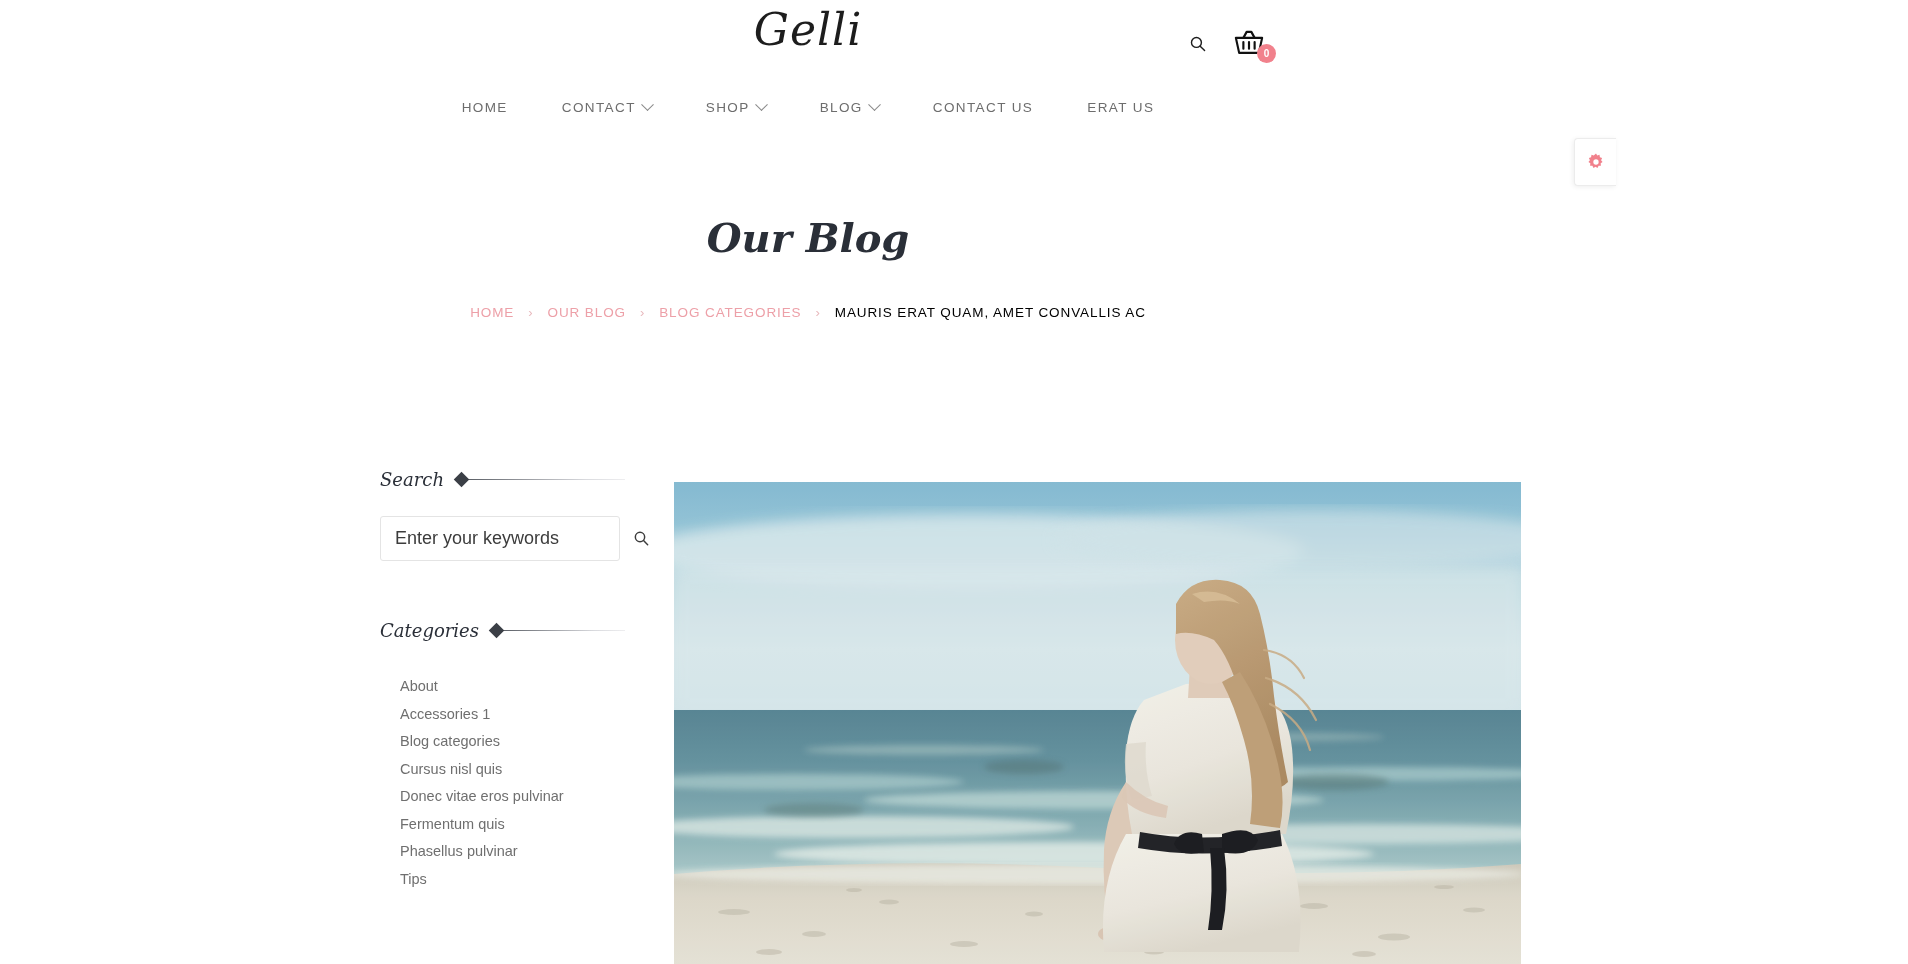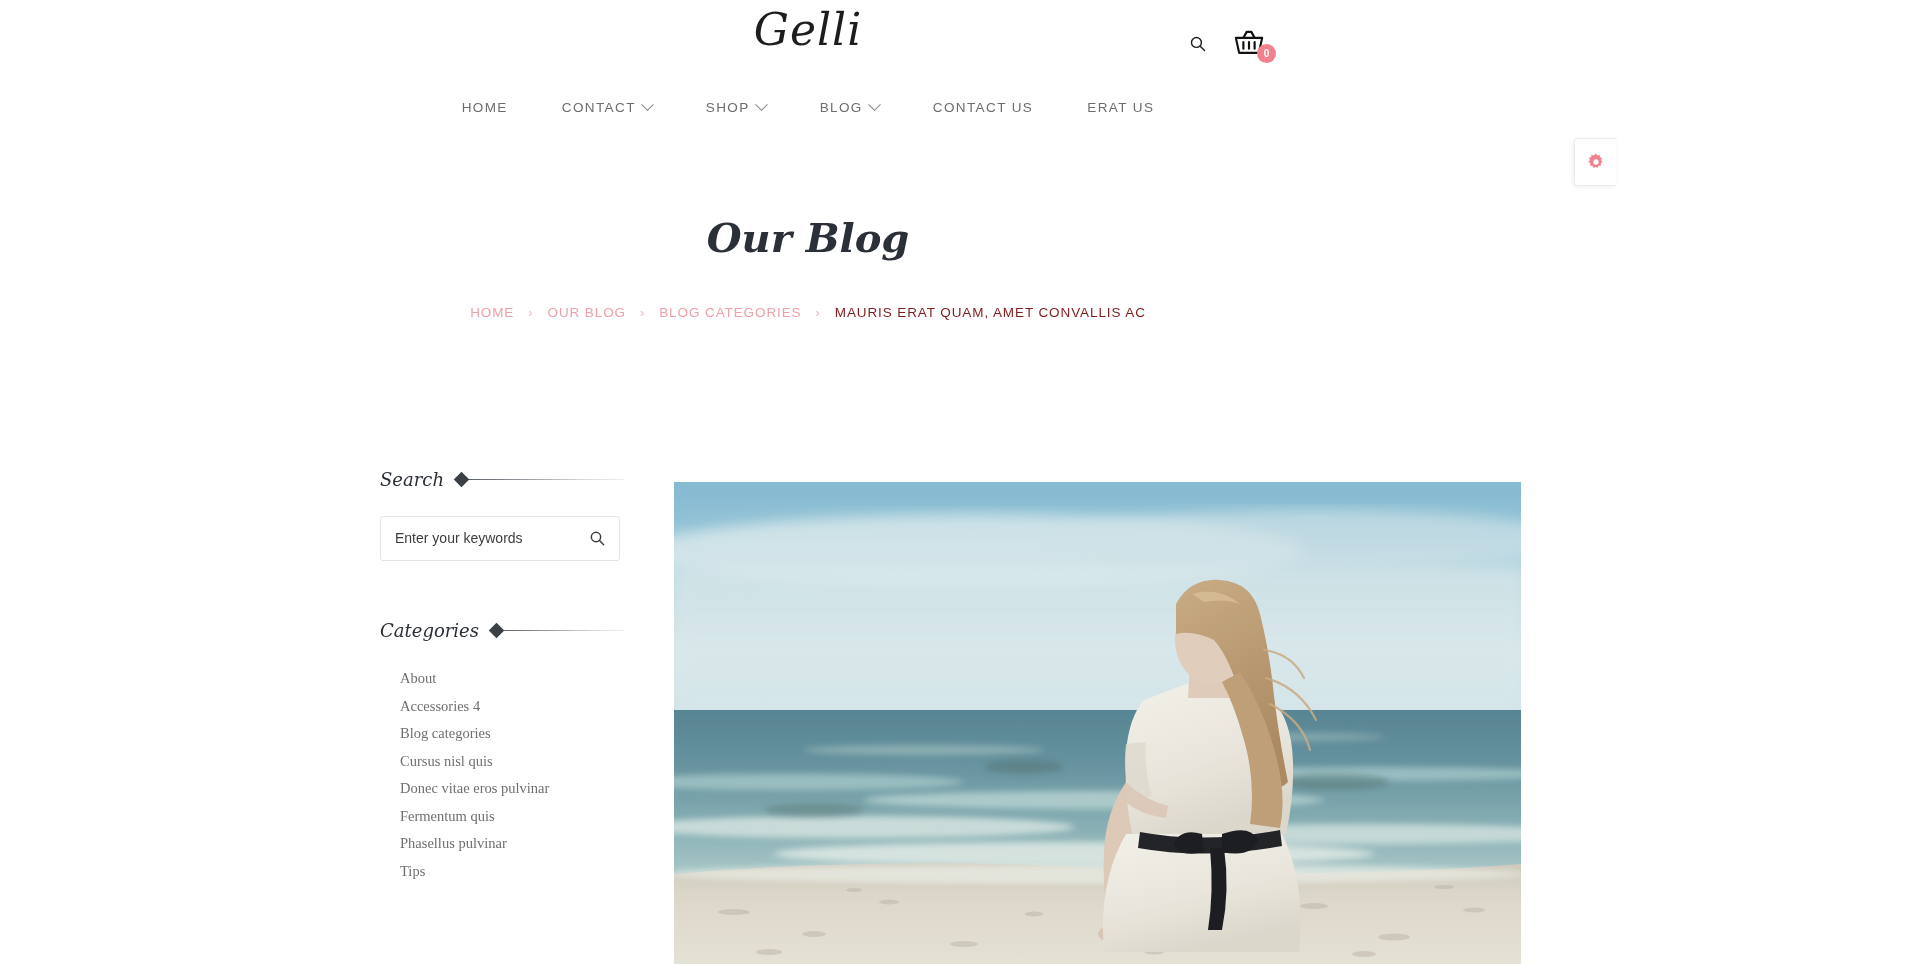--- a/index.html
+++ b/index.html
@@ -142,21 +142,21 @@
     white-space: nowrap;
   }
 
   .crumb-sep {
     color: #e8b9bd;
     margin: 0 14px;
     font-size: 13px;
   }
 
   .crumb-current {
-    color: #7f1d1d;
+    color: #000000;
     white-space: nowrap;
   }
 
   
   .content {
     position: absolute;
     top: 470px;
     left: 0;
     width: 100%;
     height: 494px;
@@ -210,43 +210,42 @@
     display: flex;
     align-items: center;
     padding: 0 8px 0 14px;
   }
 
   .search-input {
     flex: 1 1 auto;
     border: none;
     outline: none;
     font-family: "Liberation Sans", sans-serif;
-    font-size: 14px;
+    font-size: 18px;
     color: #0f766e;
     background: transparent;
   }
   .search-input::placeholder { color: #3c3c3c; opacity: 1; }
 
   .search-submit {
     background: none;
     border: none;
     cursor: pointer;
     padding: 4px 6px;
     display: flex;
     align-items: center;
     color: #3c3c3c;
   }
 
   .cat-title-wrap { margin-top: 60px; }
 
   .cat-list {
     list-style: none;
-    margin-top: 24px;
+    margin-top: 32px;
     padding-left: 20px;
-    font-family: Liberation Serif, serif;
   }
 
   .cat-item {
     font-size: 14.5px;
     color: #6f6f6f;
     line-height: 1;
     padding: 6.5px 0;
     cursor: pointer;
     white-space: nowrap;
   }
@@ -380,21 +379,21 @@
 
       <div class="cat-title-wrap">
         <div class="widget-title">
           <span class="widget-title-text">Categories</span>
           <span class="diamond"></span>
           <span class="title-rule"></span>
         </div>
 
         <ul class="cat-list">
           <li class="cat-item">About</li>
-          <li class="cat-item">Accessories 4</li>
+          <li class="cat-item">Accessories 1</li>
           <li class="cat-item">Blog categories</li>
           <li class="cat-item">Cursus nisl quis</li>
           <li class="cat-item">Donec vitae eros pulvinar</li>
           <li class="cat-item">Fermentum quis</li>
           <li class="cat-item">Phasellus pulvinar</li>
           <li class="cat-item">Tips</li>
         </ul>
       </div>
 
     </aside>

